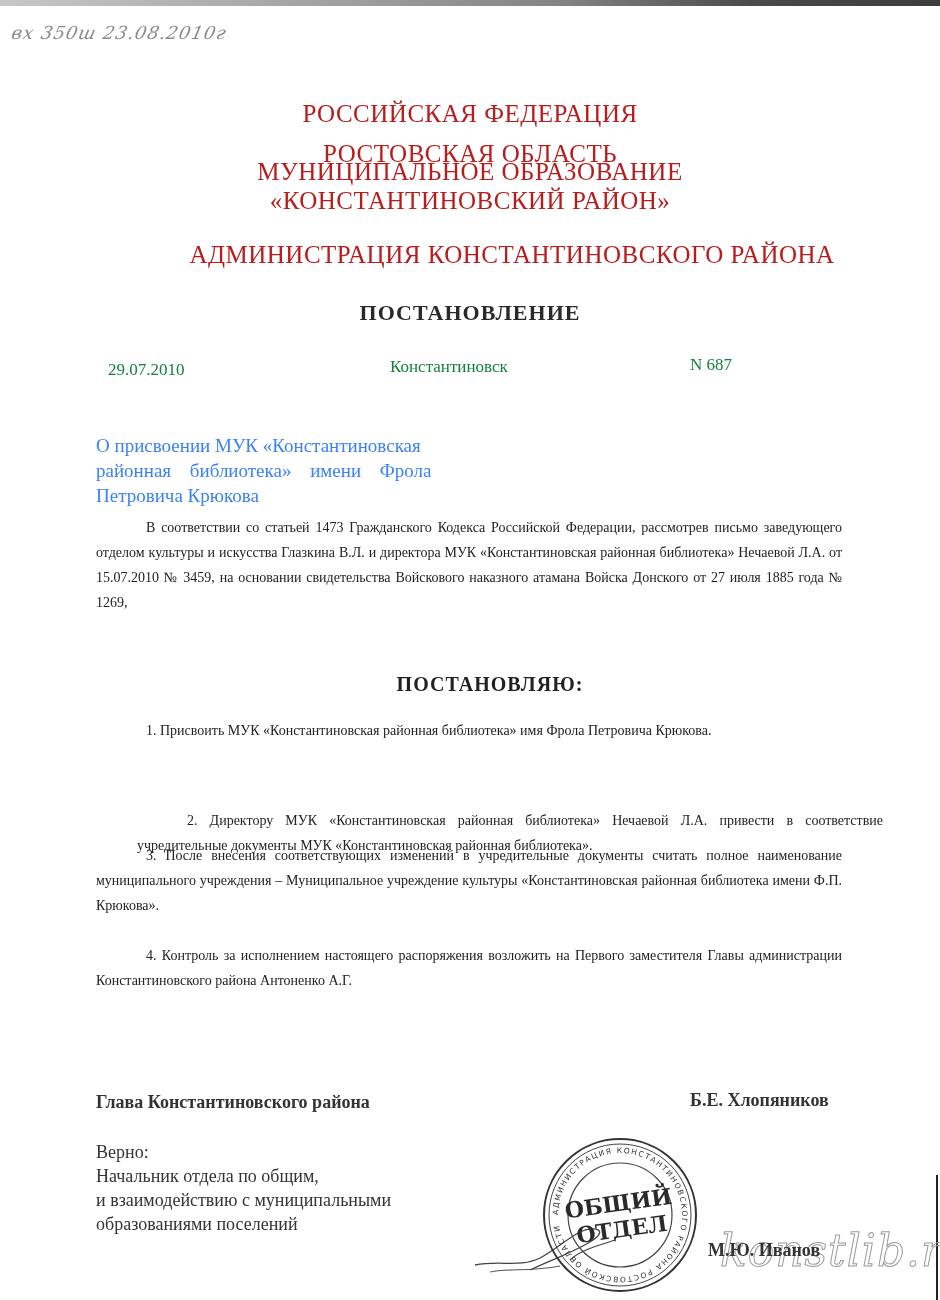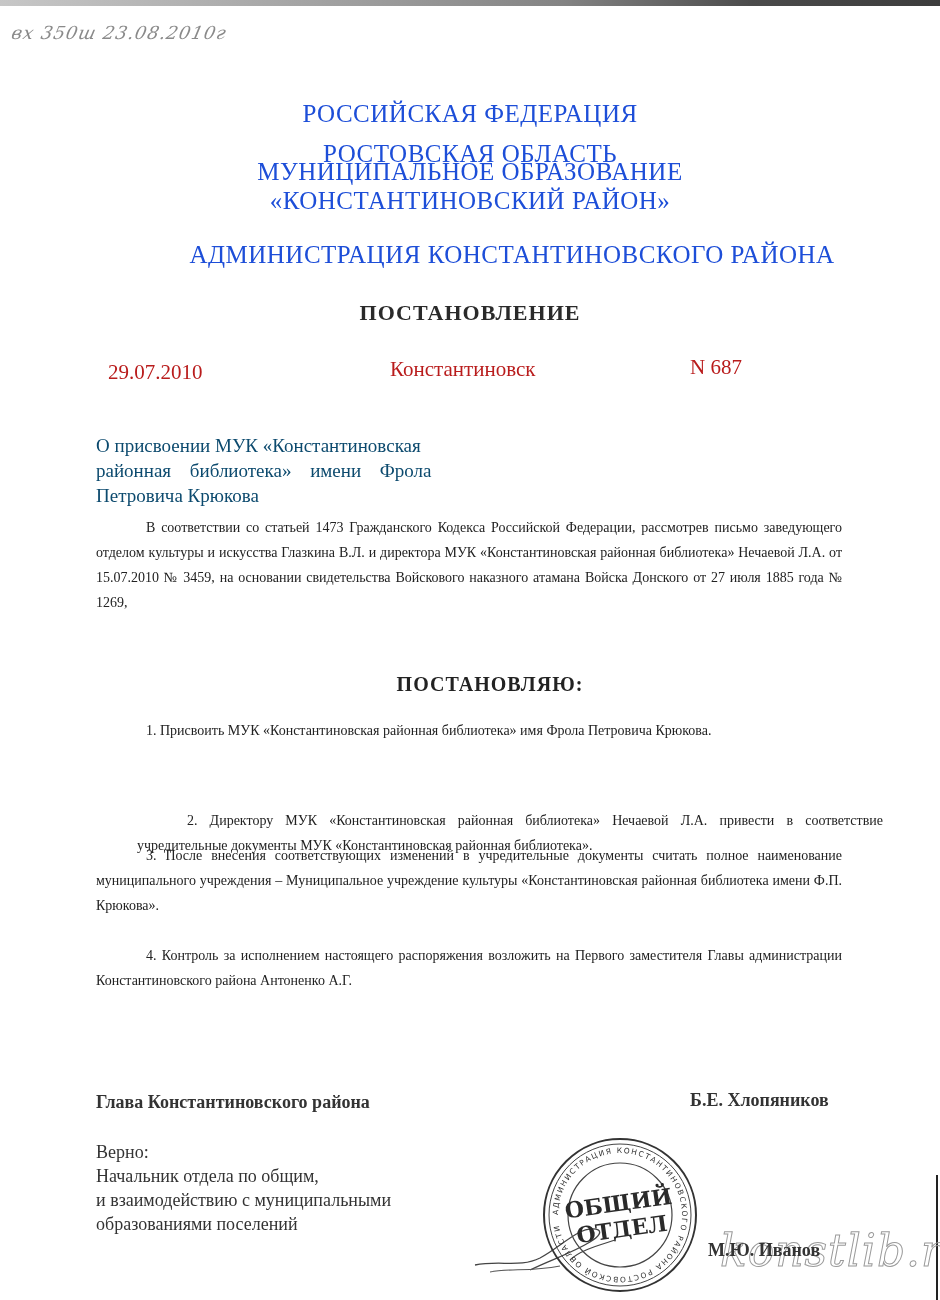--- a/index.html
+++ b/index.html
@@ -20,29 +20,29 @@
   }
   .handnote {
     position:absolute; left:12px; top:22px;
     font-family:"DejaVu Serif", serif; font-style:italic;
     font-size:18px; color:#8a8a8a; letter-spacing:1px;
     transform:skewX(-12deg);
   }
   .abs { position:absolute; white-space:nowrap; }
   .header-line {
     position:absolute; left:0; width:940px; text-align:center;
-    font-size:25px; letter-spacing:0.5px; color:#1d4ed8;
+    font-size:25px; letter-spacing:0.5px; color:#b91c1c;
   }
   .admin { font-size:25px; }
   .postanov {
     position:absolute; left:0; width:940px; text-align:center;
     font-size:22px; font-weight:bold; letter-spacing:1px; color:#2a2a2a;
   }
-  .meta { font-size:21px; color:#b91c1c; }
-  .subject { font-size:19px; line-height:25px; color:#0c4a6e; }
+  .meta { font-size:17px; color:#15803d; }
+  .subject { font-size:19px; line-height:25px; color:#3b82f6; }
   .para {
     position:absolute; left:96px; width:746px;
     font-size:14px; line-height:25px; text-align:justify; color:#222;
   }
   .para .ind { display:inline-block; width:50px; }
   .resolve {
     position:absolute; left:0; width:980px; text-align:center;
     font-size:20px; font-weight:bold; letter-spacing:1px; color:#222;
   }
   .sig { font-size:18px; color:#333;font-weight:bold; }

